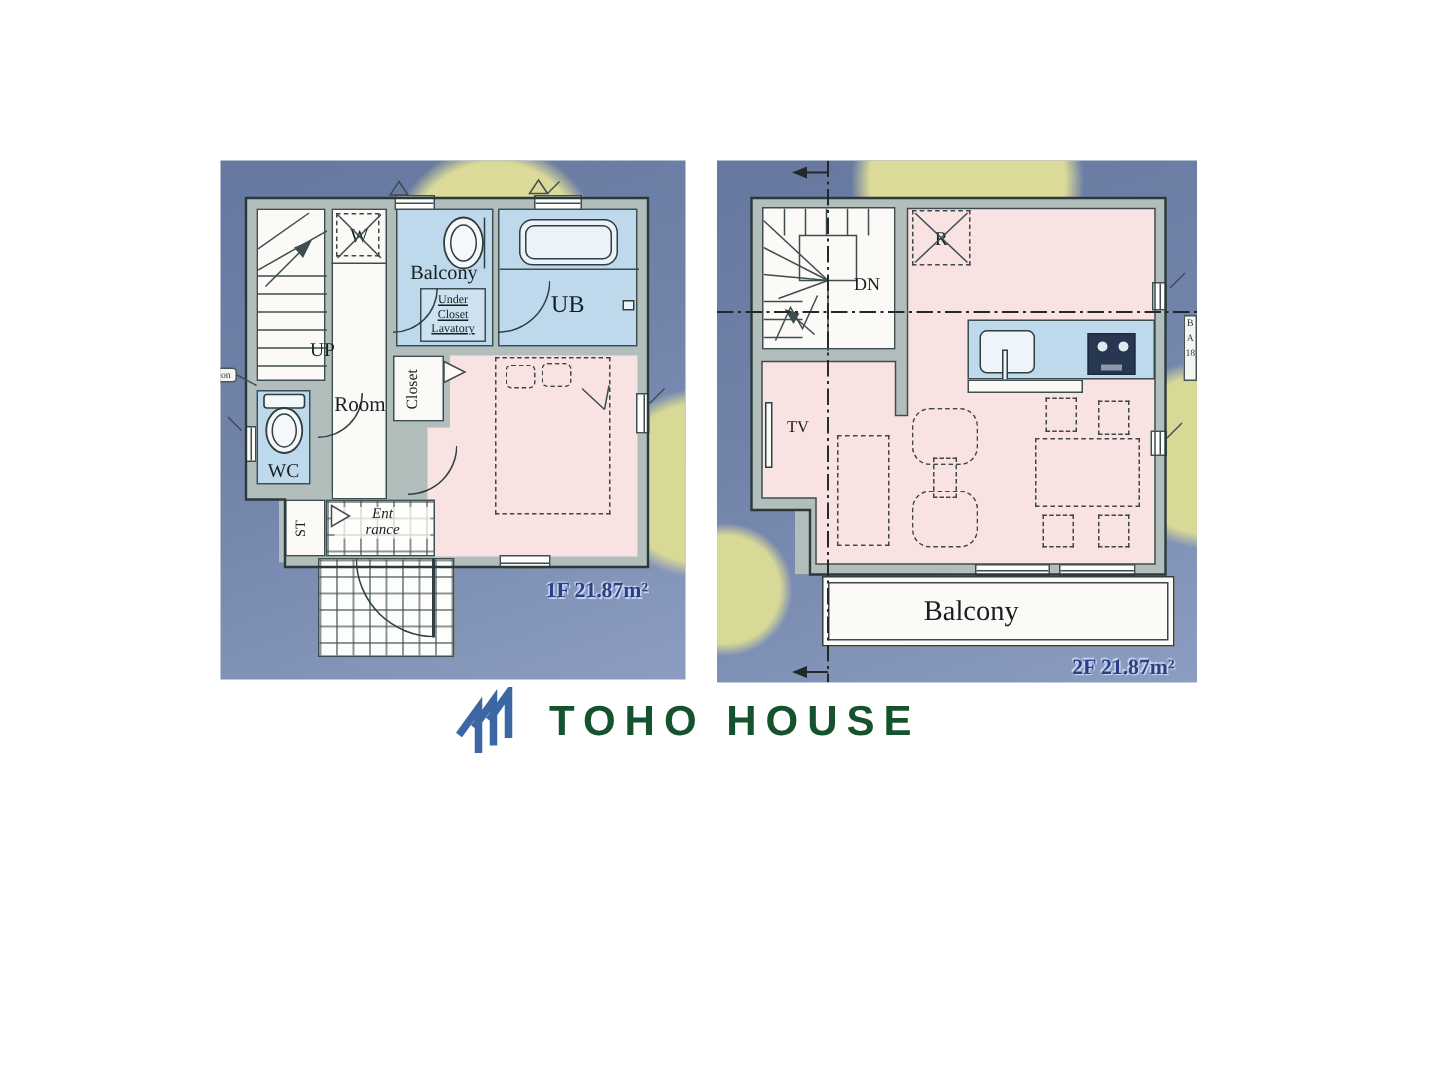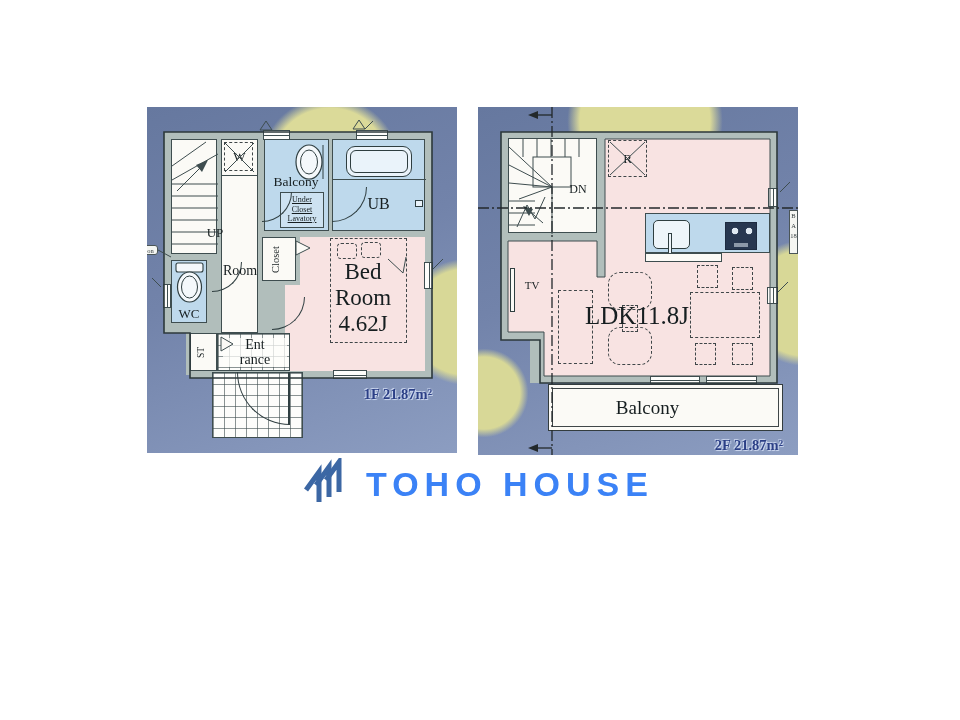--- a/index.html
+++ b/index.html
@@ -37,21 +37,21 @@
   .arc{position:absolute;box-sizing:border-box;background:transparent;}
   .wallshadow{box-shadow:0 0 0 4px #b1bebb;}
   .area-lbl{position:absolute;font-weight:700;font-size:14.5px;color:#2b3f86;line-height:1;
     text-shadow:0 0 2px #d4def2,1px 1px 0 #c4d0ea,-1px -1px 0 #c4d0ea;}
   .edge-note{position:absolute;background:#f5f6f2;border:1px solid #4a5557;color:#30393b;
     box-sizing:border-box;overflow:hidden;}
   svg{position:absolute;left:0;top:0;pointer-events:none;}
   .overlay{z-index:40;}
   #logo-row{position:absolute;left:300px;top:452px;width:400px;height:62px;}
   #logo-text{position:absolute;left:66px;top:13px;font-family:"Liberation Sans",sans-serif;
-    font-size:34px;font-weight:600;letter-spacing:6px;color:#3b82f6;white-space:nowrap;}
+    font-size:28px;font-weight:600;letter-spacing:6px;color:#14532d;white-space:nowrap;}
   .stove{position:absolute;box-sizing:border-box;border:1px solid #1d2b40;
     background:
       radial-gradient(circle at 9px 8px, #dfe9f2 0 3px, transparent 3.6px),
       radial-gradient(circle at 23px 8px, #dfe9f2 0 3px, transparent 3.6px),
       linear-gradient(rgba(223,233,242,.55) 0 0) no-repeat 50% 20px / 14px 4px,
       #273750;}
 </style>
 </head>
 <body>
 
@@ -146,28 +146,23 @@
     <div class="win winv" style="left:16px;top:177px;width:8px;height:24px;"></div>
 
     <div class="lbl" style="left:74px;top:43px;width:37px;font-size:13px;">W</div>
     <div class="lbl" style="left:115px;top:68px;width:68px;font-size:13.5px;">Balcony</div>
     <div class="lbl" style="left:185px;top:89px;width:93px;font-size:16px;">UB</div>
     <div class="lbl" style="left:50px;top:119px;width:36px;font-size:13px;">UP</div>
     <div class="lbl" style="left:70px;top:157px;width:46px;font-size:14px;">Room</div>
     <div class="lbl vlbl" style="left:124px;top:134px;height:37px;font-size:10.5px;">Closet</div>
     <div class="lbl" style="left:24px;top:200px;width:36px;font-size:13px;">WC</div>
     <div class="lbl vlbl" style="left:50px;top:232px;height:26px;font-size:9.5px;">ST</div>
-    <div class="lbl" style="left:76px;top:231px;width:64px;font-size:14px;line-height:1.05;background:rgba(253,253,251,.75);">
+    <div class="lbl" style="left:76px;top:231px;width:64px;font-size:10px;line-height:1.05;background:rgba(253,253,251,.75);font-style:italic;">
       <span style="display:block;">Ent</span>
       <span style="display:block;">rance</span>
-    </div>
-    <div class="lbl" style="left:146px;top:152px;width:140px;font-size:23px;line-height:1.14;">
-      <span style="display:block;">Bed</span>
-      <span style="display:block;">Room</span>
-      <span style="display:block;">4.62J</span>
     </div>
     <div class="area-lbl" style="left:140px;top:280px;width:145px;text-align:right;">1F 21.87m²</div>
     <div class="edge-note" style="left:-4px;top:138px;width:15px;height:10px;font-size:6.5px;text-align:center;line-height:9px;border-radius:3px;">on</div>
 
     <svg class="overlay" width="310" height="346" viewBox="0 0 310 346">
       <g fill="none" stroke="#2c393b" stroke-width="1.6">
         <polygon points="17,25 285,25 285,271 43,271 43,226 17,226"></polygon>
       </g>
       <g fill="none" stroke="#3e4d4f" stroke-width="1">
         <line x1="78" y1="36" x2="107" y2="65"></line>
@@ -244,21 +239,20 @@
     </div>
 
     <div class="win winh" style="left:172px;top:269px;width:50px;height:8px;"></div>
     <div class="win winh" style="left:228px;top:269px;width:51px;height:8px;"></div>
     <div class="win winv" style="left:290px;top:81px;width:10px;height:19px;"></div>
     <div class="win winv" style="left:289px;top:180px;width:11px;height:17px;"></div>
 
     <div class="lbl" style="left:130px;top:45px;width:39px;font-size:13px;">R</div>
     <div class="lbl" style="left:86px;top:76px;width:28px;font-size:12px;">DN</div>
     <div class="lbl" style="left:43px;top:173px;width:22px;font-size:11px;">TV</div>
-    <div class="lbl" style="left:59px;top:196px;width:200px;font-size:25px;">LDK11.8J</div>
     <div class="lbl" style="left:70px;top:291px;width:199px;font-size:19px;">Balcony</div>
     <div class="area-lbl" style="left:160px;top:331px;width:145px;text-align:right;">2F 21.87m²</div>
     <div class="edge-note" style="left:311px;top:103px;width:9px;height:44px;font-size:6.5px;line-height:1.55;word-break:break-all;text-align:center;">BA18</div>
 
     <svg class="overlay" width="320" height="348" viewBox="0 0 320 348">
       <g fill="none" stroke="#2c393b" stroke-width="1.6">
         <polygon points="23,25 299,25 299,276 62,276 62,233 23,233"></polygon>
       </g>
       <g fill="none" stroke="#3e4d4f" stroke-width="1">
         <polygon points="127,32 292,32 292,269 66,269 66,225 30,225 30,134 119,134 119,170 127,170"></polygon>

